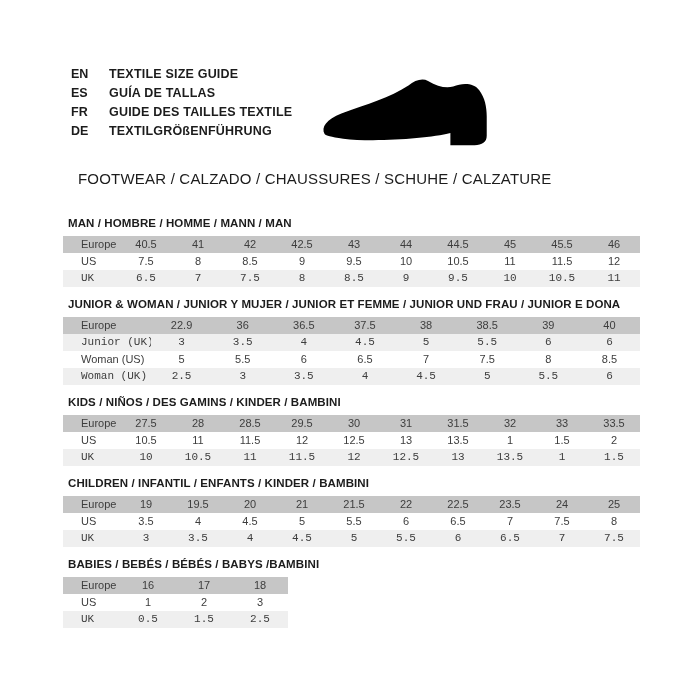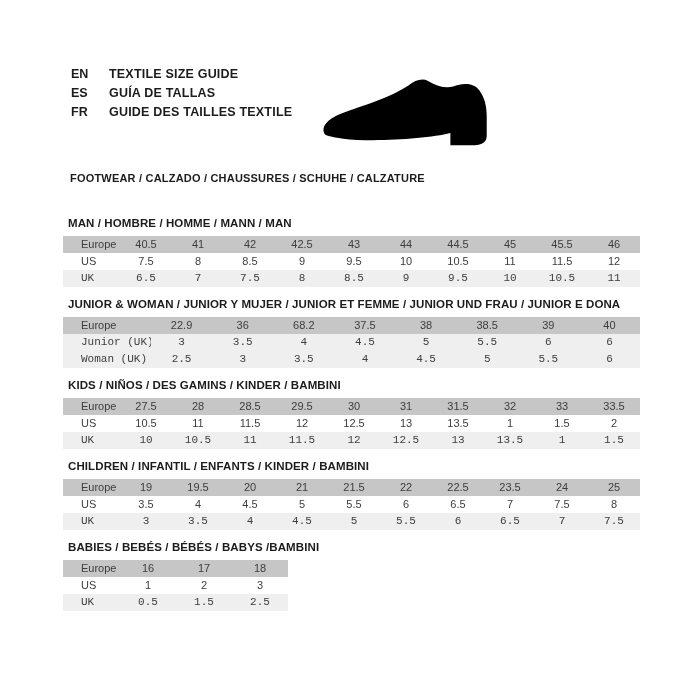--- a/index.html
+++ b/index.html
@@ -28,22 +28,22 @@
     font-weight: bold; font-size: 12.5px; color: #1c1c1c;
   }
   .lang-label {
     font-weight: bold; font-size: 12.5px; color: #1c1c1c;
     letter-spacing: 0.2px;
   }
   .shoe { margin: 2px 0 0 0; line-height: 0; }
   .shoe svg { display: block; }
   .category {
     margin-top: 10px; padding-left: 7px;
-    font-weight: bold; font-size: 11px; line-height: 15px;
-    color: #1c1c1c; letter-spacing: 0.2px; white-space: nowrap;
+    font-weight: normal; font-size: 15px; line-height: 15px;
+    color: #1c1c1c; letter-spacing: 0.2px; white-space: nowrap; margin-left: 8px;
   }
   #sections { margin-top: 30px; }
   .size-section { margin-top: 10px; }
   .section-title {
     padding-left: 5px; margin-bottom: 6px;
     font-weight: bold; font-size: 11.5px; line-height: 14px;
     color: #1c1c1c; letter-spacing: 0.1px; white-space: nowrap;
   }
   table.size-table {
     border-collapse: collapse; table-layout: fixed;
@@ -61,20 +61,21 @@
 </head>
 <body>
 
 <div class="page">
 
   <div class="top">
     <div class="langs">
         <div class="lang-row"><span class="lang-code">EN</span><span class="lang-label">TEXTILE SIZE GUIDE</span></div>
         <div class="lang-row"><span class="lang-code">ES</span><span class="lang-label">GUÍA DE TALLAS</span></div>
         <div class="lang-row"><span class="lang-code">FR</span><span class="lang-label">GUIDE DES TAILLES TEXTILE</span></div>
+        <div class="lang-row"><span class="lang-code">DE</span><span class="lang-label">TEXTILGRÖßENFÜHRUNG</span></div>
       </div>
     <div class="shoe">
       <svg width="205" height="95" viewBox="0 0 220 100" aria-hidden="true">
         <path fill="#000000" d="
           M6,72
           C2,65 8,56 24,50
           C52,40 76,33 96,20
           C103,14 111,12 117,15
           C127,21 136,23 144,21
           C154,17 166,17 172,25
@@ -164,37 +165,48 @@
             <col style="width: 61.125px;">
             <col style="width: 61.125px;">
             <col style="width: 61.125px;">
             <col style="width: 61.125px;">
           </colgroup>
           <tbody>
             <tr class="hdr">
               <td class="lbl">Europe</td>
               <td>22.9</td>
               <td>36</td>
-              <td>68.2</td>
+              <td>36.5</td>
               <td>37.5</td>
               <td>38</td>
               <td>38.5</td>
               <td>39</td>
               <td>40</td>
             </tr>
             <tr class="alt">
               <td class="lbl">Junior (UK)</td>
               <td>3</td>
               <td>3.5</td>
               <td>4</td>
               <td>4.5</td>
               <td>5</td>
               <td>5.5</td>
               <td>6</td>
               <td>6</td>
+            </tr>
+            <tr class="">
+              <td class="lbl">Woman (US)</td>
+              <td>5</td>
+              <td>5.5</td>
+              <td>6</td>
+              <td>6.5</td>
+              <td>7</td>
+              <td>7.5</td>
+              <td>8</td>
+              <td>8.5</td>
             </tr>
             <tr class="alt">
               <td class="lbl">Woman (UK)</td>
               <td>2.5</td>
               <td>3</td>
               <td>3.5</td>
               <td>4</td>
               <td>4.5</td>
               <td>5</td>
               <td>5.5</td>

